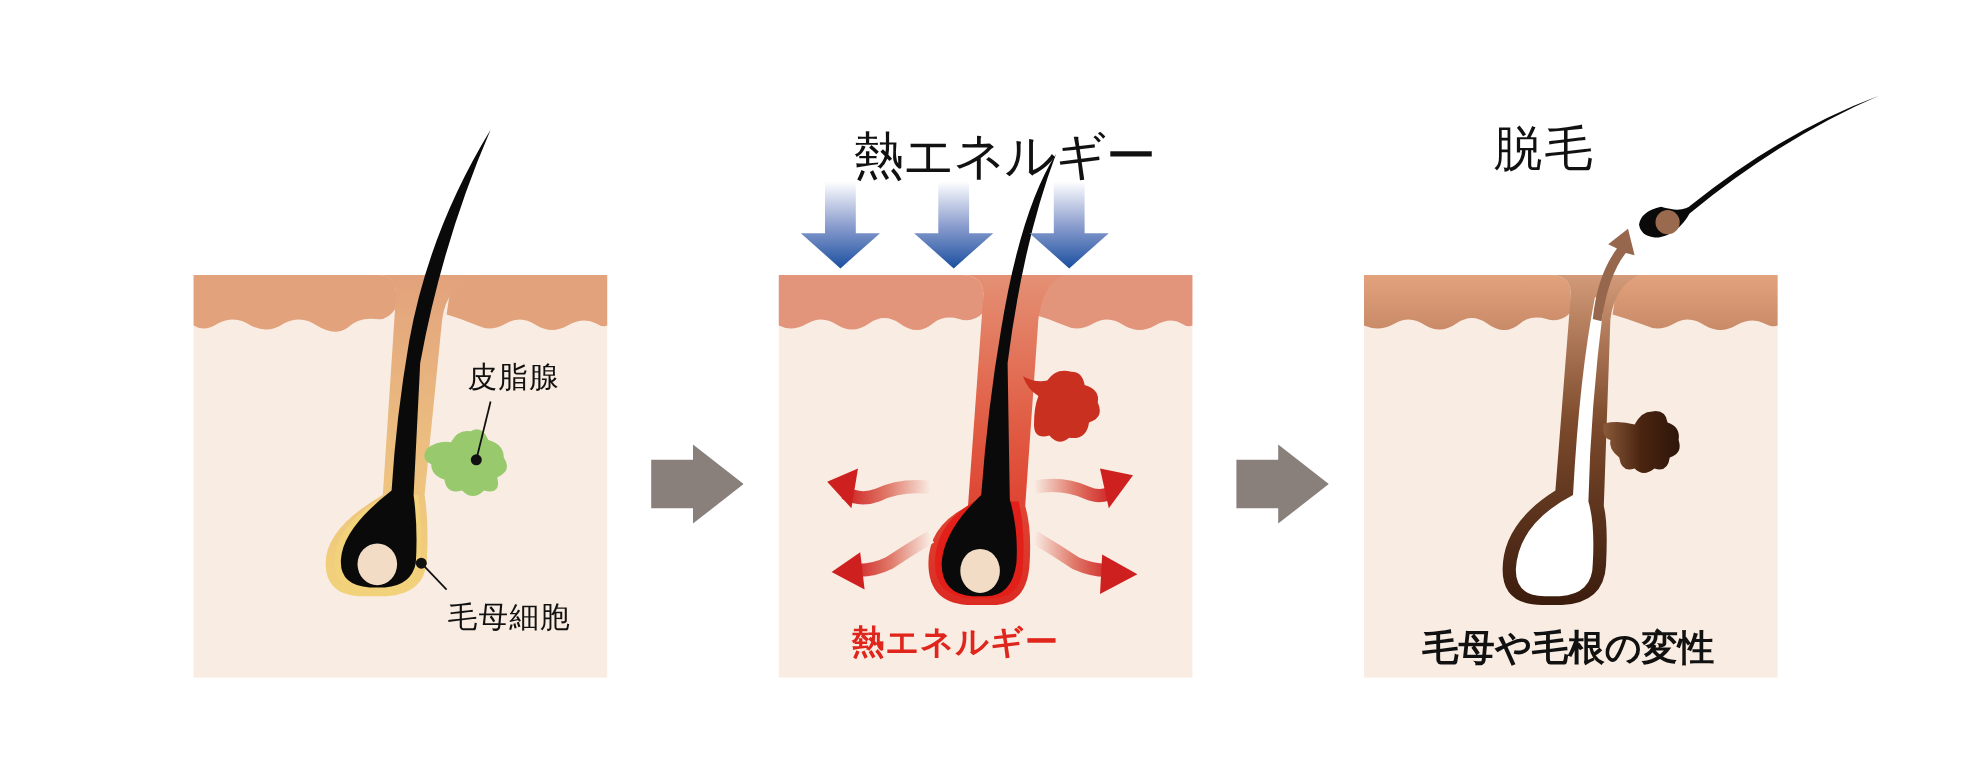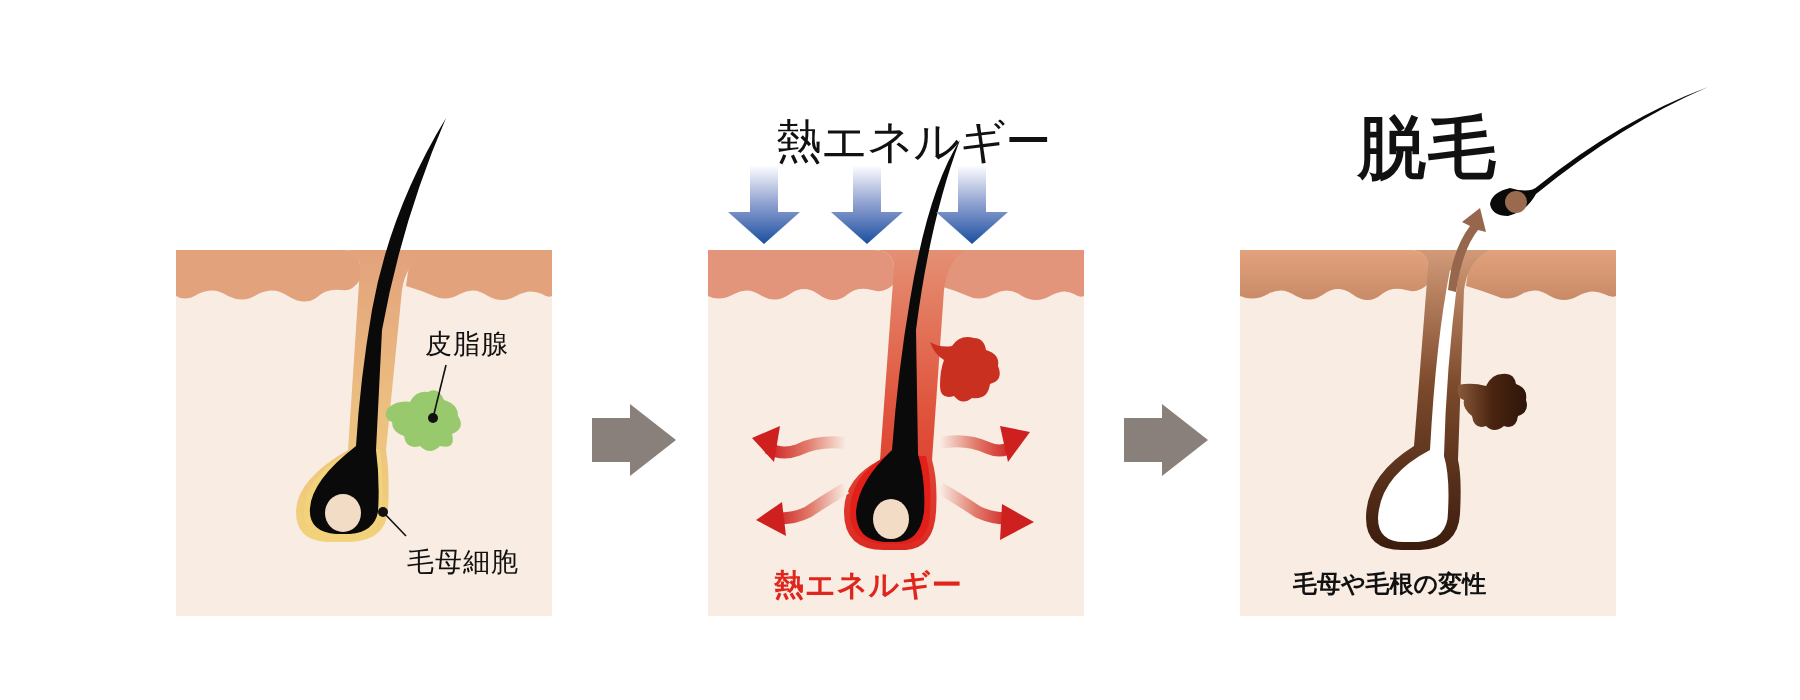--- a/index.html
+++ b/index.html
@@ -4,23 +4,23 @@
 <style>
   html, body { margin: 0; padding: 0; background: #ffffff; }
   body { width: 1800px; height: 700px; position: relative; overflow: hidden;
          font-family: "DejaVu Sans", "Liberation Sans", sans-serif; }
   .panel { position: absolute; top: 250px; width: 376px; height: 257px; overflow: visible; }
   .panel svg { position: absolute; left: 0; top: -250px; width: 376px; height: 616px; overflow: visible; }
   .label { position: absolute; white-space: nowrap; color: #111; line-height: 1; }
   .lbl-small { font-size: 27px; font-weight: normal; letter-spacing: 1px; }
   .title { position: absolute; white-space: nowrap; color: #111; line-height: 1; }
   .title-laser { font-size: 46px; font-weight: normal; letter-spacing: -1px; }
-  .title-depil { font-size: 68px; font-weight: bold; letter-spacing: 2px; }
+  .title-depil { font-size: 44px; font-weight: normal; letter-spacing: 2px; }
   .caption-heat { font-size: 30px; font-weight: bold; letter-spacing: 1px; text-align: right; }
-  .caption-deg { font-size: 24px; font-weight: bold; letter-spacing: 0px; }
+  .caption-deg { font-size: 33px; font-weight: bold; letter-spacing: 0px; }
   .step-arrow { position: absolute; width: 86px; height: 72px; }
 </style>
 </head>
 <body>
 
 <div class="panel" style="left:176px;">
   <svg viewBox="0 -250 376 616">
     <defs>
       <linearGradient id="p1follicle" x1="0" y1="0" x2="0" y2="1">
         <stop offset="0" stop-color="#e2a27c"></stop>

